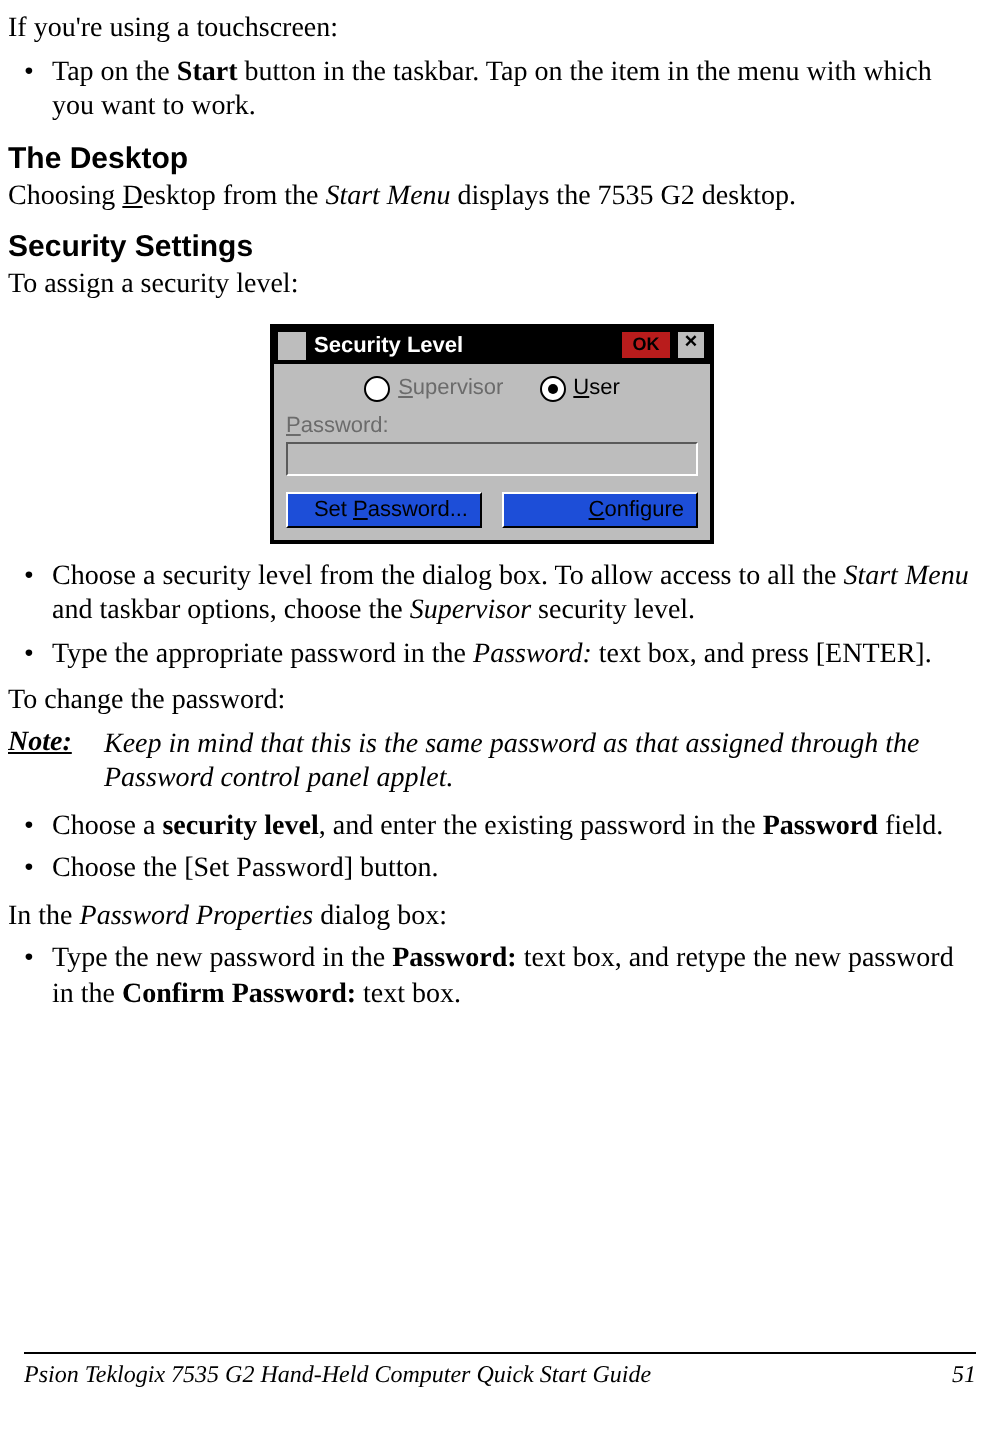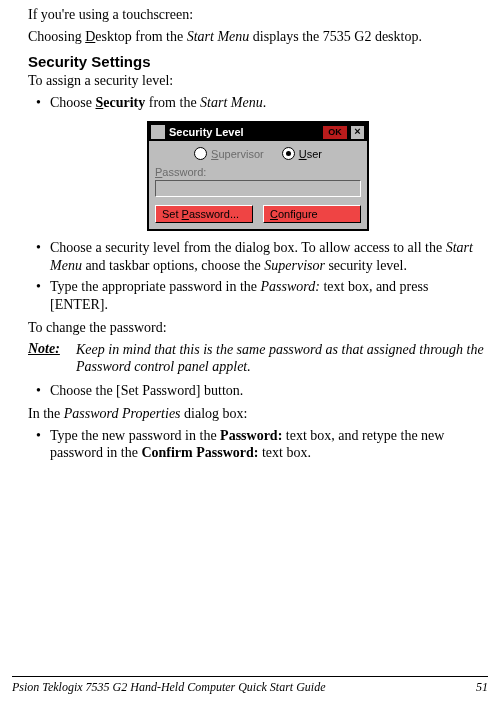--- a/index.html
+++ b/index.html
@@ -7,21 +7,21 @@
     padding: 0;
     font-family: "Times New Roman", Times, serif;
     font-size: 14px;
     width: 500px;
     height: 717px;
     background: #fff;
     color: #000;
     position: relative;
   }
   .page {
-    padding: 6px 12px 0 28px;
+    padding: 6px 12px 0 4px;
   }
   p { margin: 0 0 4px 0; line-height: 1.25; }
   ul.bullets { list-style: none; margin: 2px 0 6px 0; padding-left: 22px; }
   ul.bullets > li { position: relative; margin-bottom: 4px; line-height: 1.25; }
   ul.bullets > li::before {
     content: "•";
     position: absolute;
     left: -14px;
     top: 0;
   }
@@ -105,25 +105,25 @@
     border-bottom:1px solid #fff;
     background:#bdbdbd;
     box-sizing:border-box;
   }
   .btnrow { display:flex; justify-content:space-between; gap:6px; }
   .winbtn {
     border-top:1px solid #fff;
     border-left:1px solid #fff;
     border-right:1px solid #000;
     border-bottom:1px solid #000;
-    background:#ef4444;
+    background:#1d4ed8;
     padding: 2px 6px;
     font-size:11px;
     width: 98px;
-    text-align:left;
+    text-align:right;
     box-sizing:border-box;
   }
   .winbtn .uline-first { text-decoration: underline; }
   .footer {
     position: absolute;
     bottom: 22px;
     left: 12px;
     right: 12px;
     border-top: 1px solid #000;
     padding-top: 3px;
@@ -133,35 +133,34 @@
     justify-content: space-between;
   }
   .footer .pagenum { font-style: italic; }
 </style>
 </head>
 <body>
 
 <div class="page">
 
   <p>If you're using a touchscreen:</p>
-
+  <ul class="bullets">
+    <li>
+      <span>Tap on the </span><span class="bold">Start</span><span> button in the taskbar. Tap on the item in the menu with which you want to work.</span>
+    </li>
+  </ul>
+
+  <h2 class="section condensed">The Desktop</h2>
   <p>
     <span>Choosing </span><span class="underline-access">D</span><span>esktop from the </span><span class="menuref">Start Menu</span><span> displays the 7535 G2 desktop.</span>
   </p>
 
   <h2 class="section condensed">Security Settings</h2>
   <p>To assign a security level:</p>
 
-  <ul class="bullets">
-    <li>
-      <span>Choose </span>
-      <span class="bold"><span class="underline-access">S</span><span>ecurity</span></span>
-      <span> from the </span><span class="menuref">Start Menu</span><span>.</span>
-    </li>
-  </ul>
 
   <div class="figwrap">
     <div class="dialog">
       <div class="titlebar">
         <span class="appicon"></span>
         <span class="title">Security Level</span>
         <span class="okbtn">OK</span>
         <span class="closebtn"><span>×</span></span>
       </div>
       <div class="dlgbody">
@@ -202,20 +201,23 @@
 
   <p>To change the password:</p>
 
   <div class="noteblock">
     <span class="notelabel">Note:</span>
     <span class="notetext">Keep in mind that this is the same password as that assigned through the Password control panel applet.</span>
   </div>
 
   <ul class="bullets">
     <li>
+      <span>Choose a </span><span class="bold">security level</span><span>, and enter the existing password in the </span><span class="bold">Password</span><span> field.</span>
+    </li>
+    <li>
       <span>Choose the [Set Password] button.</span>
     </li>
   </ul>
 
   <p>
     <span>In the </span><span class="menuref">Password Properties</span><span> dialog box:</span>
   </p>
 
   <ul class="bullets">
     <li>

